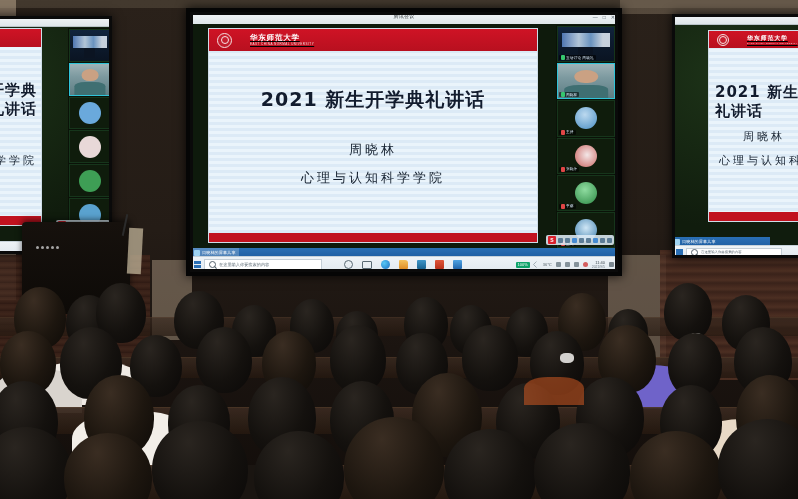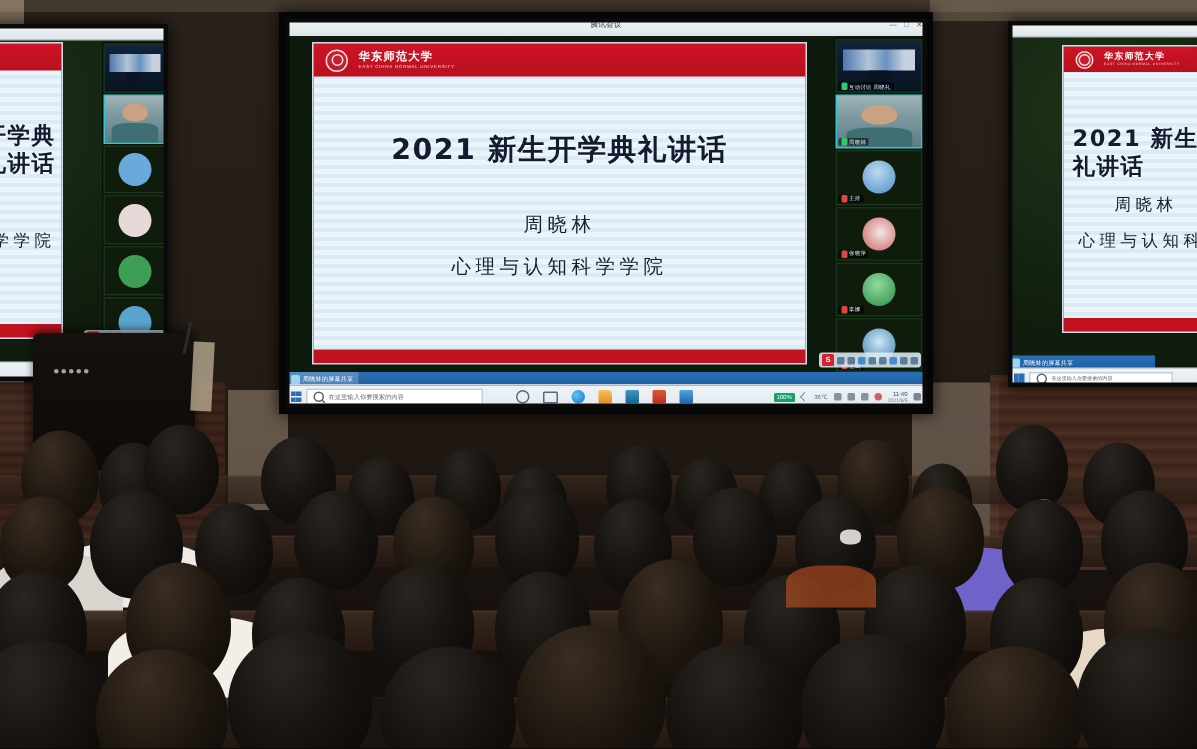--- a/index.html
+++ b/index.html
@@ -39,21 +39,21 @@
   .winbtns span{font-size:5px;color:#56606a;line-height:6px;}
 
   
   .meetbody{position:absolute;left:0;right:0;background:#0e1a0c;}
 
   
   .slide{position:absolute;background:
       repeating-linear-gradient(180deg,#eaf4fb 0px,#eaf4fb 3px,#dceaf6 3px,#dceaf6 6px);
     border:1px solid #cfdde8;box-sizing:border-box;overflow:hidden;}
   .slide-head{position:absolute;left:0;right:0;top:0;height:22px;
-    background:linear-gradient(180deg,#cf1325,#b8101f);display:flex;align-items:center;padding-left:8px;gap:7px;}
+    background:linear-gradient(180deg,#cf1325,#b8101f);display:flex;align-items:center;padding-left:8px;gap:18px;text-decoration:underline;}
   .logo-mark{width:13px;height:13px;border-radius:50%;border:1.2px solid #f4dede;
     display:flex;align-items:center;justify-content:center;flex:0 0 auto;background:rgba(255,255,255,.06);}
   .logo-mark i{display:block;width:6px;height:6px;border-radius:50%;border:1px solid #f6e4e4;}
   .logo-txt{display:flex;flex-direction:column;line-height:1;}
   .logo-cn{font-size:7.5px;color:#fff;font-weight:bold;letter-spacing:.8px;
     font-family:"DejaVu Serif","Liberation Serif",serif;}
   .logo-en{font-size:3px;color:#f3d6d8;letter-spacing:.5px;margin-top:1.5px;}
   .slide-foot{position:absolute;left:0;right:0;bottom:0;height:9px;background:#c1121f;}
 
   .slide-title{position:absolute;left:0;right:0;top:58px;text-align:center;

